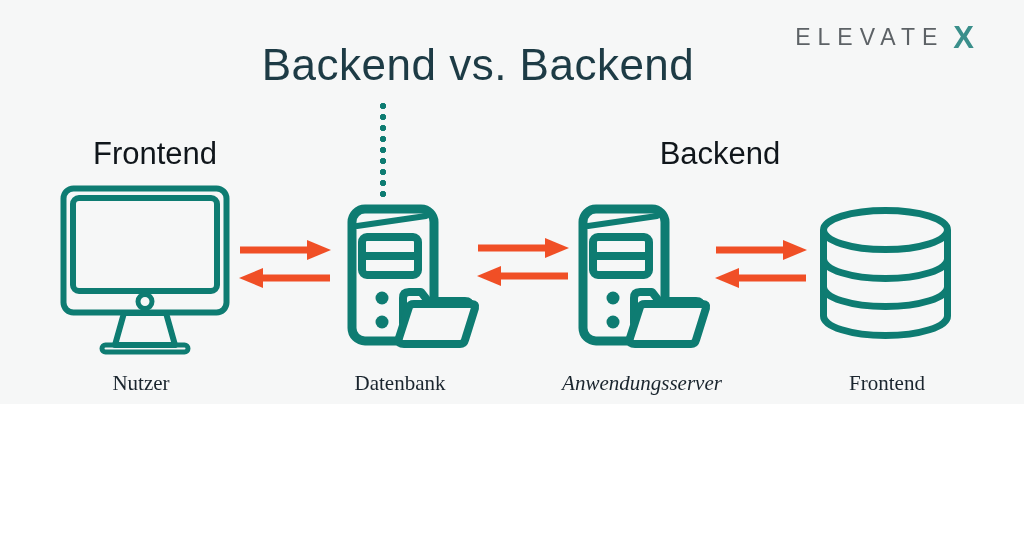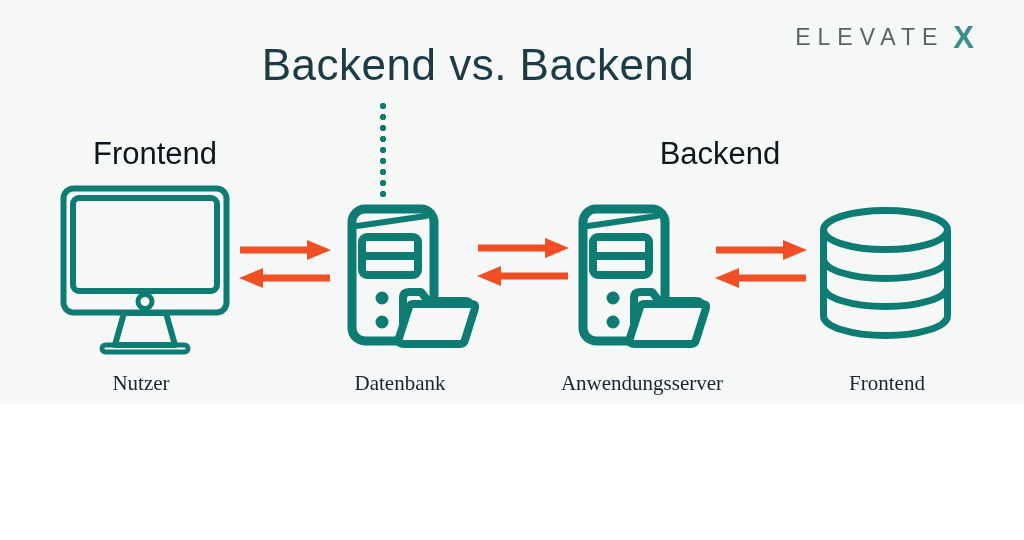--- a/index.html
+++ b/index.html
@@ -61,21 +61,21 @@
   .arrow{display:block;}
   .arrow.left{transform:scaleX(-1);}
   
   .node-label{
     position:absolute;top:359px;transform:translateX(-50%);
     font-family:"Liberation Serif", serif;
     font-size:21px;color:#1a252e;white-space:nowrap;margin-top:12px;
   }
   .node-label.nutzer{left:141px;}
   .node-label.webserver{left:400px;}
-  .node-label.anwendungsserver{left:642px;}
+  .node-label.anwendungsserver{left:642px;font-style:italic;}
   .node-label.datenbank{left:887px;}
 </style>
 </head>
 <body>
 
 <div class="canvas">
 
   <div class="logo">
     <span class="logo-text">ELEVATE</span>
     <span class="logo-x">X</span>

